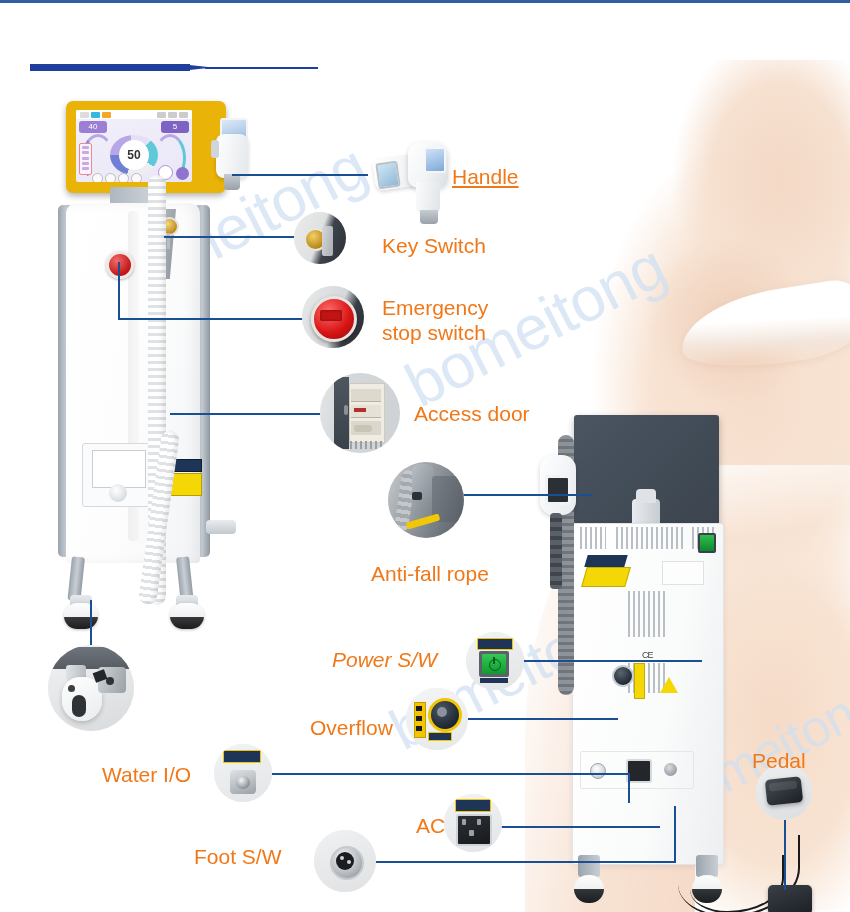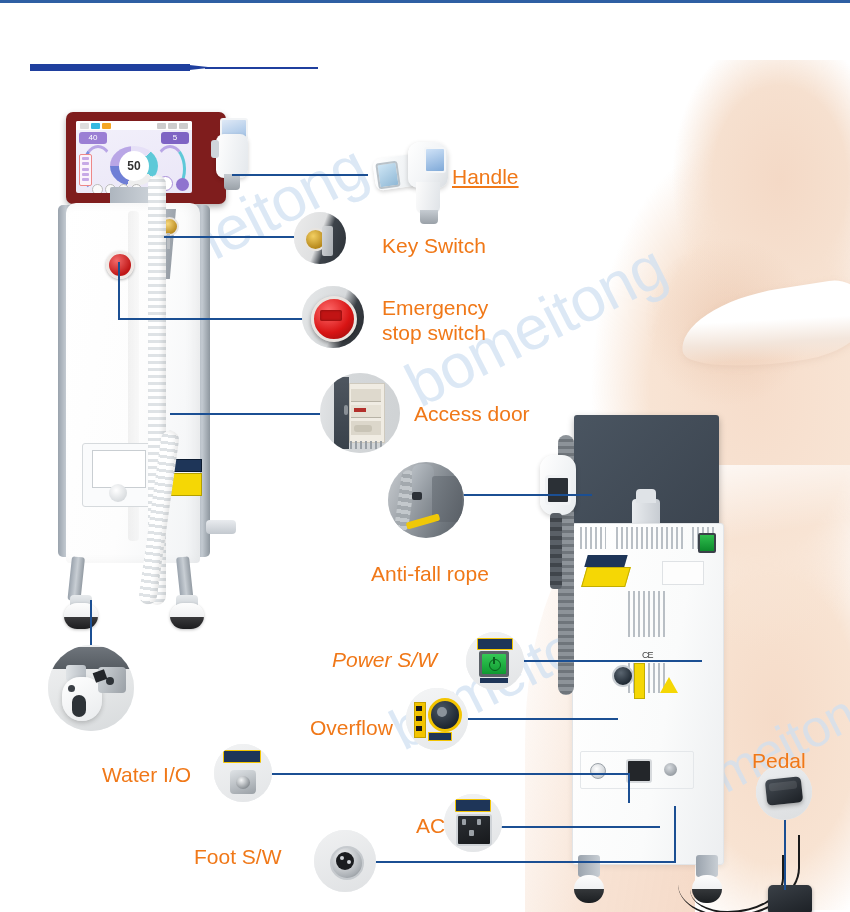--- a/index.html
+++ b/index.html
@@ -88,22 +88,22 @@
 
   
   .circ{
     position:absolute;border-radius:50%;overflow:hidden;
     background:#eceef0;
   }
 
   
   .tower{position:absolute;left:58px;top:95px;width:200px;height:520px;}
   .screen-bezel{
-    position:absolute;left:8px;top:17px;width:160px;height:92px;
-    background:#7f1d1d;border-radius:7px;
+    position:absolute;left:8px;top:6px;width:160px;height:92px;
+    background:#eab308;border-radius:7px;
     box-shadow:0 3px 6px rgba(0,0,0,.3);
   }
   .screen{
     position:absolute;left:10px;top:9px;width:116px;height:72px;
     background:linear-gradient(160deg,#f3f1fb,#eae6f7);
     border-radius:2px;overflow:hidden;
   }
   .scr-top{position:absolute;left:0;top:0;width:100%;height:9px;background:#ffffff;}
   .scr-chip{position:absolute;top:1.5px;width:9px;height:6px;border-radius:1px;}
   .scr-row{

